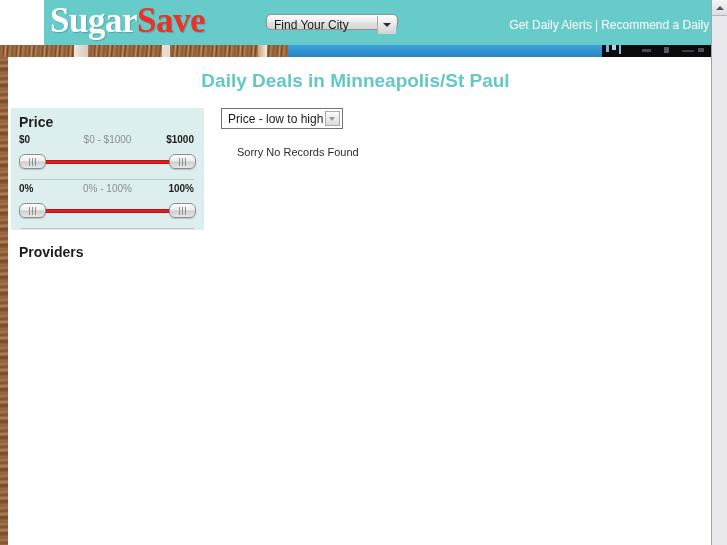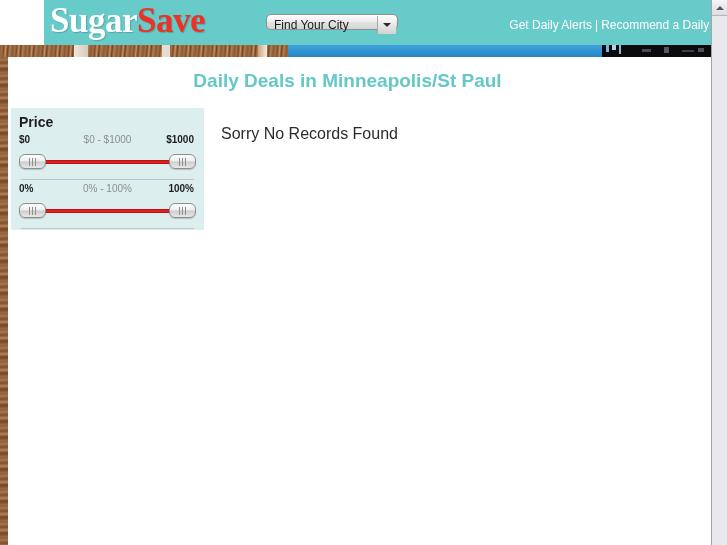--- a/index.html
+++ b/index.html
@@ -177,20 +177,21 @@
     position: absolute;
     left: 8px;
     top: 70px;
     width: 703px;
     text-align: center;
     font-family: "Liberation Sans", sans-serif;
     font-size: 19px;
     font-weight: bold;
     color: #64c8c8;
     white-space: nowrap;
+    padding-left: 8px;
   }
   
   #page-title .inner {
     display: inline-block;
     position: relative;
     left: -12px;
   }
 
   
   #sidebar {
@@ -300,22 +301,23 @@
   .sort-select .btn .arrow {
     position: absolute;
     left: 3px; top: 5px;
     width: 0; height: 0;
     border-left: 3px solid transparent;
     border-right: 3px solid transparent;
     border-top: 4px solid #9a9a9a;
   }
   #no-records {
     margin-top: 17px;
-    font-size: 16px;
+    font-size: 11px;
     color: #2b2b2b;
+    margin-left: 16px;
   }
 
   
   #scrollbar {
     position: absolute;
     right: 0; top: 0;
     width: 16px;
     height: 545px;
     background: #e9e9ed;
     border-left: 1px solid #a3a3ad;
@@ -426,23 +428,32 @@
         <span class="handle left">
             <span class="grip"></span>
           </span>
         <span class="handle right">
             <span class="grip"></span>
           </span>
       </div>
       <div class="divider"></div>
     </div>
 
+    <div class="filter-block" style="top:136px;">
+      <div class="filter-title">Providers</div>
+    </div>
   </div>
 
   <div id="content">
+    <div class="sort-select">
+      <span class="label">Price - low to high</span>
+      <span class="btn">
+        <span class="arrow"></span>
+      </span>
+    </div>
     <div id="no-records">Sorry No Records Found</div>
   </div>
 
 </div>
 
 <div id="scrollbar">
   <div class="sb-up">
     <span class="tri"></span>
   </div>
   <div class="sb-track"></div>

